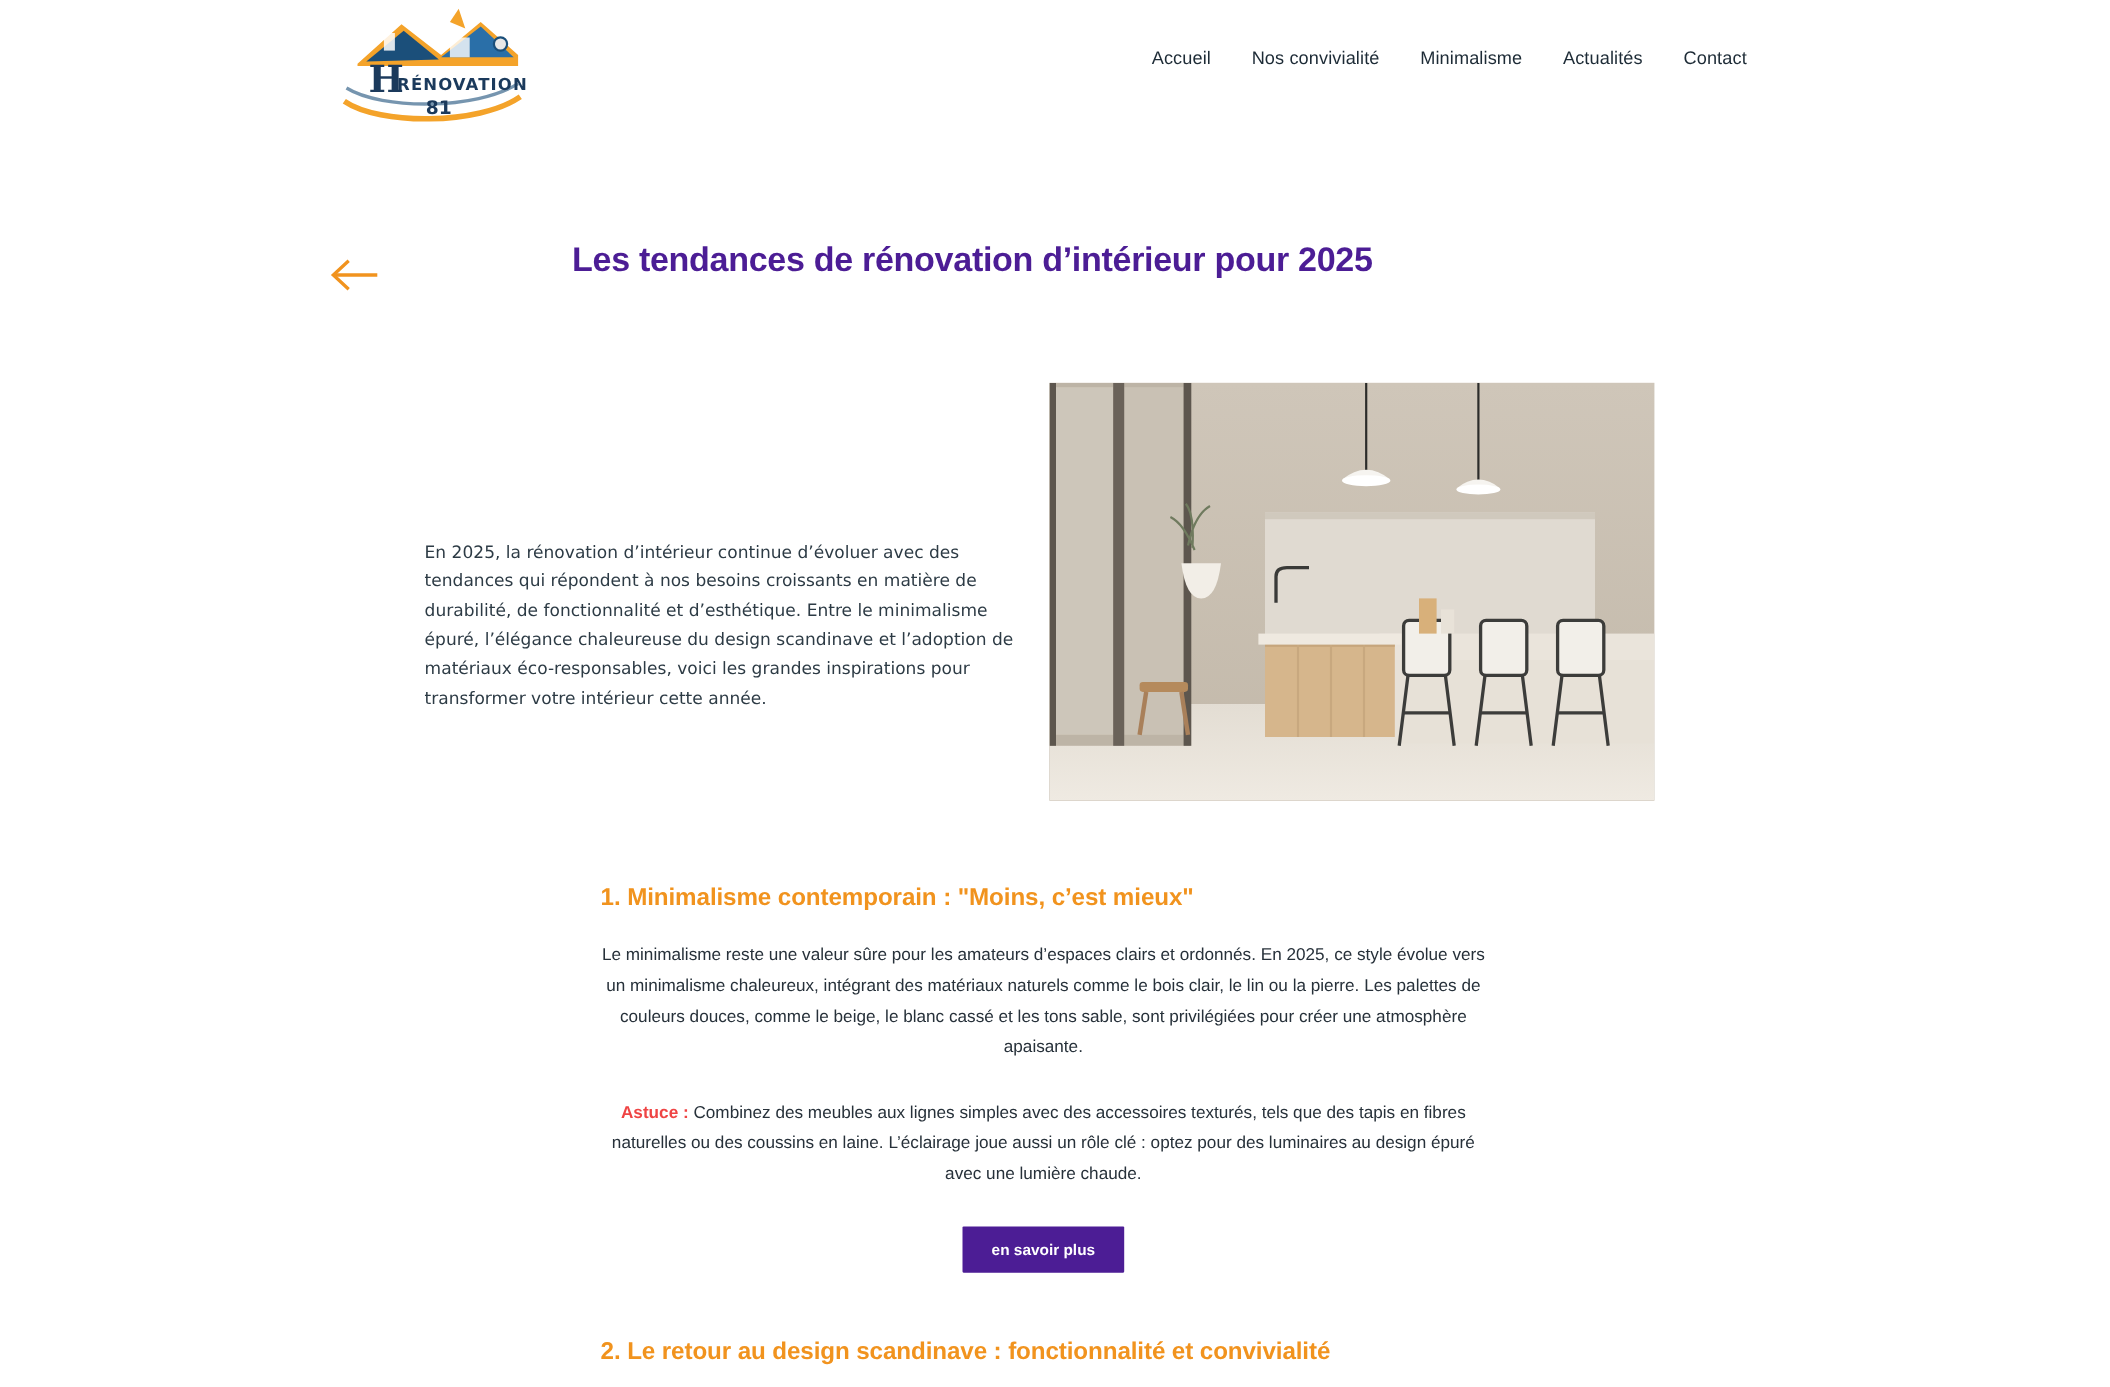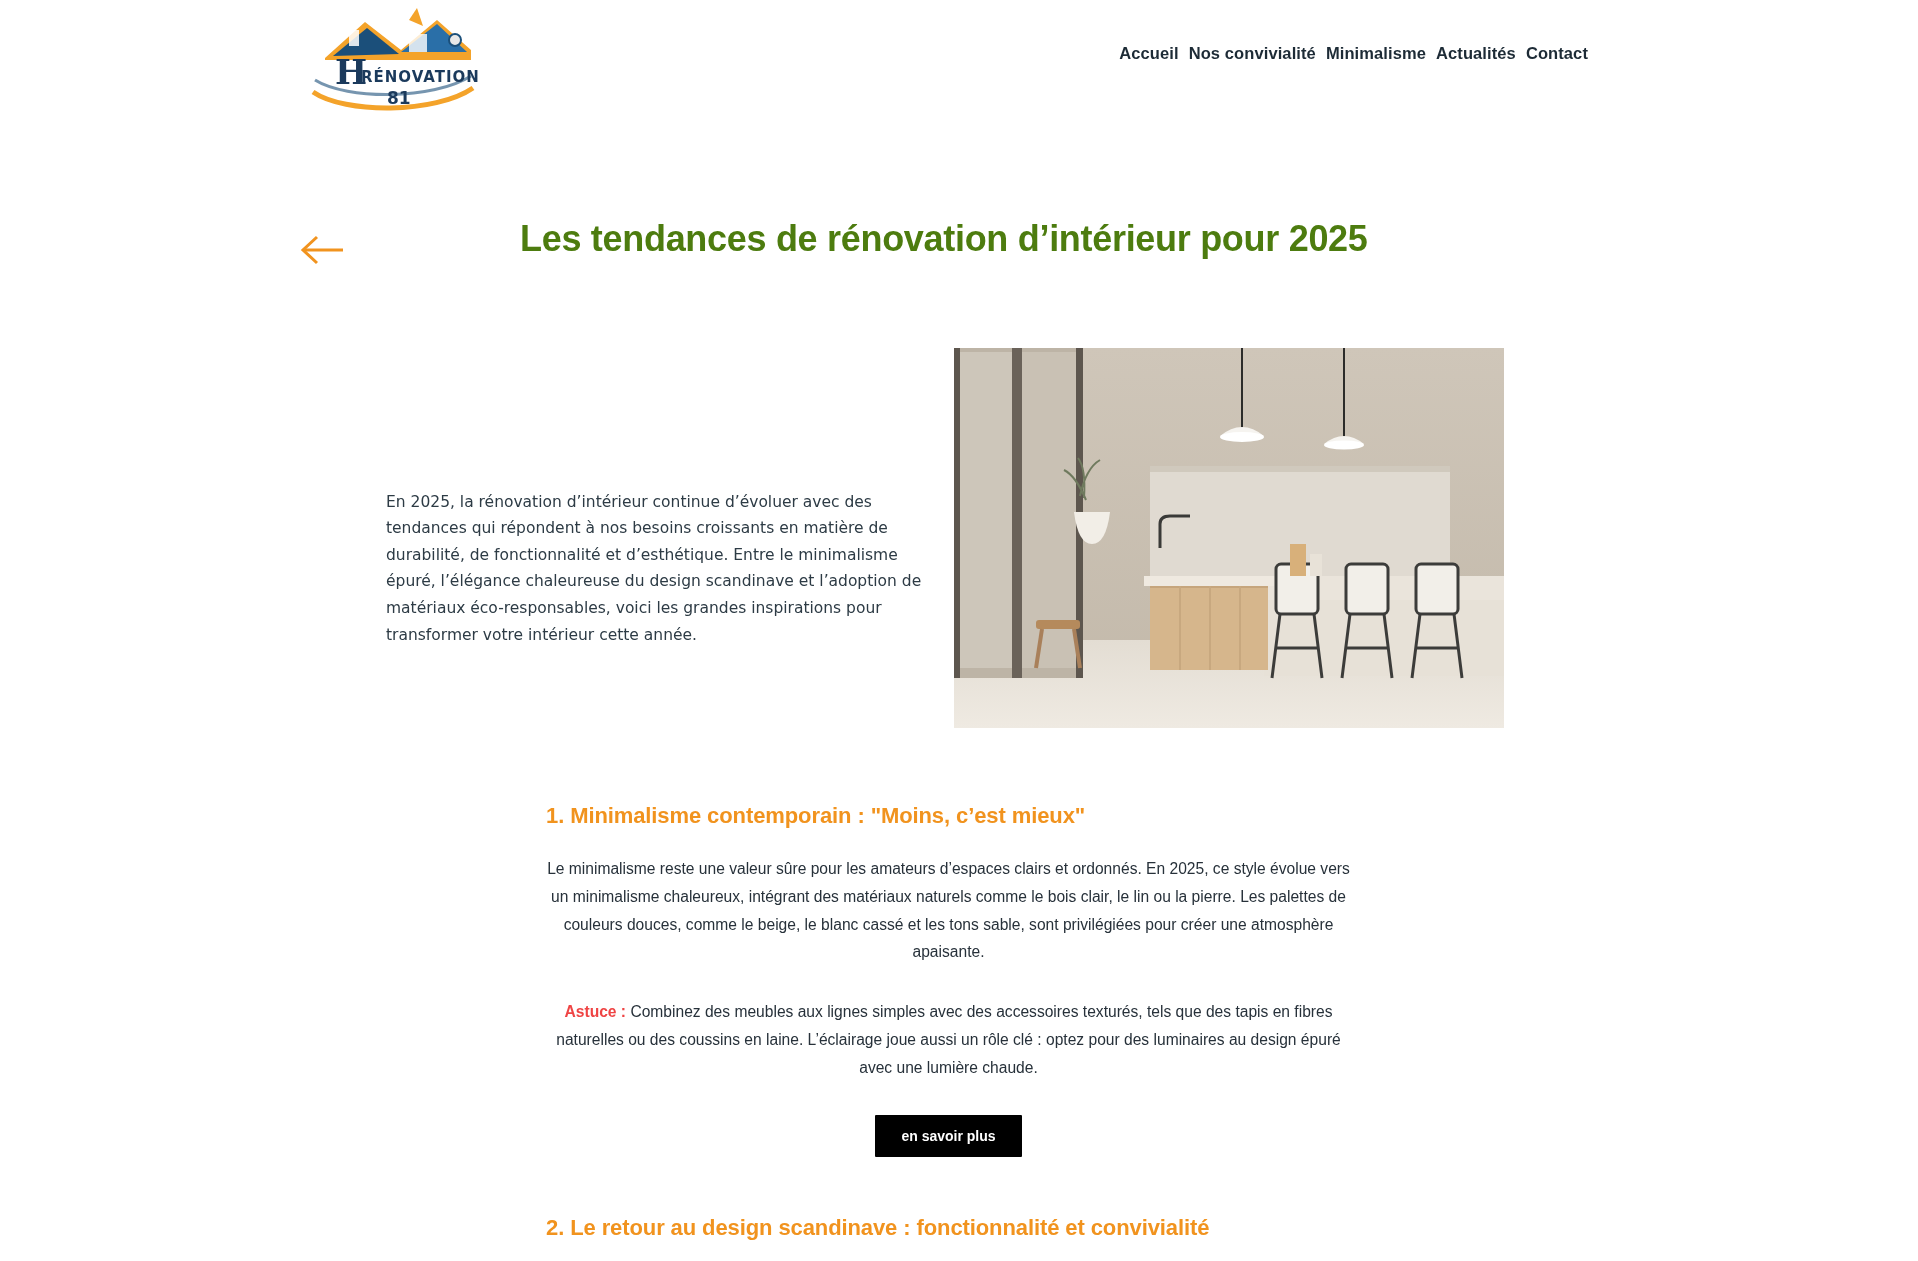--- a/index.html
+++ b/index.html
@@ -29,23 +29,22 @@
     width: 175px;
     height: 122px;
   }
   .logo-svg { display: block; }
 
   .main-nav {
     position: absolute;
     right: 330px;
     top: 45px;
     display: flex;
-    gap: 10px;
+    gap: 37px;
     align-items: flex-end;
-    font-weight: bold;
   }
   .nav-link {
     font-size: 16.5px;
     color: #1d2b36;
     text-decoration: none;
     letter-spacing: 0.1px;
     line-height: 1;
     cursor: pointer;
     white-space: nowrap;
   }
@@ -62,23 +61,23 @@
     top: 0px;
     width: 46px;
     height: 40px;
     cursor: pointer;
   }
   .page-title {
     position: absolute;
     left: 520px;
     top: -12px;
     margin: 0;
-    font-size: 36px;
+    font-size: 31px;
     font-weight: bold;
-    color: #4d7c0f;
+    color: #4c1d95;
     letter-spacing: -0.3px;
     white-space: nowrap;
   }
 
   
   .intro-section {
     position: relative;
     margin-top: 48px;
     height: 330px;
     padding-left: 32px;
@@ -128,21 +127,21 @@
   }
   .body-p b { font-weight: bold; color: #ef4444; }
 
   .cta-wrap {
     width: 805px;
     display: flex;
     justify-content: center;
     margin: 34px 0 0 0;
   }
   .cta-button {
-    background: #000000;
+    background: #4c1d95;
     color: #ffffff;
     border: none;
     font-size: 14px;
     font-weight: bold;
     padding: 14px 26px;
     cursor: pointer;
     line-height: 1;
     border-radius: 1px;
   }
 

